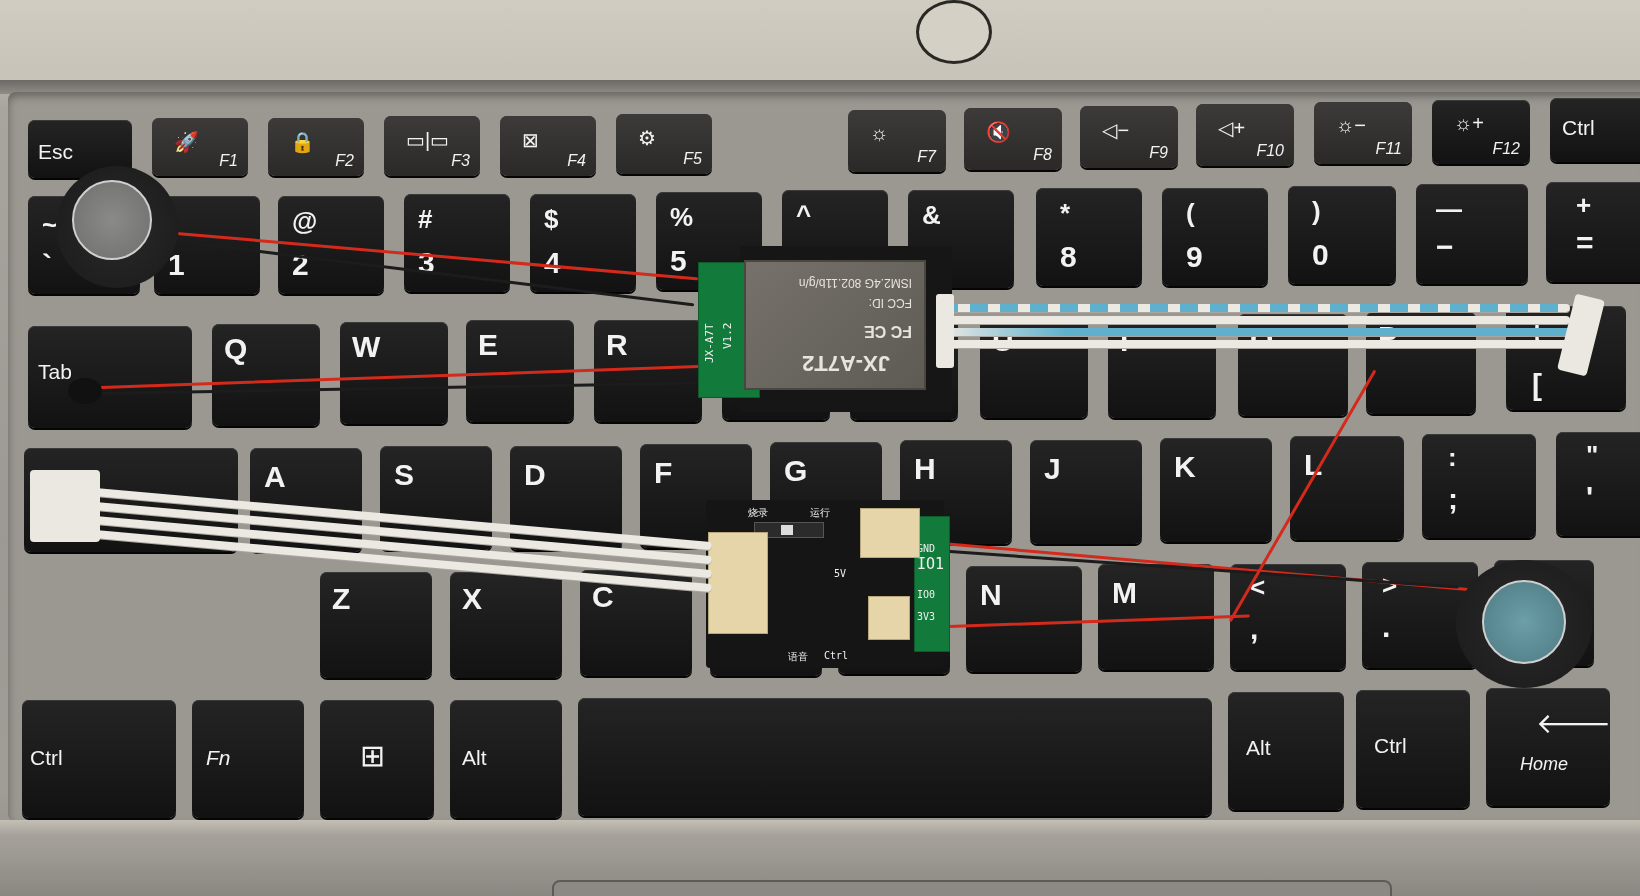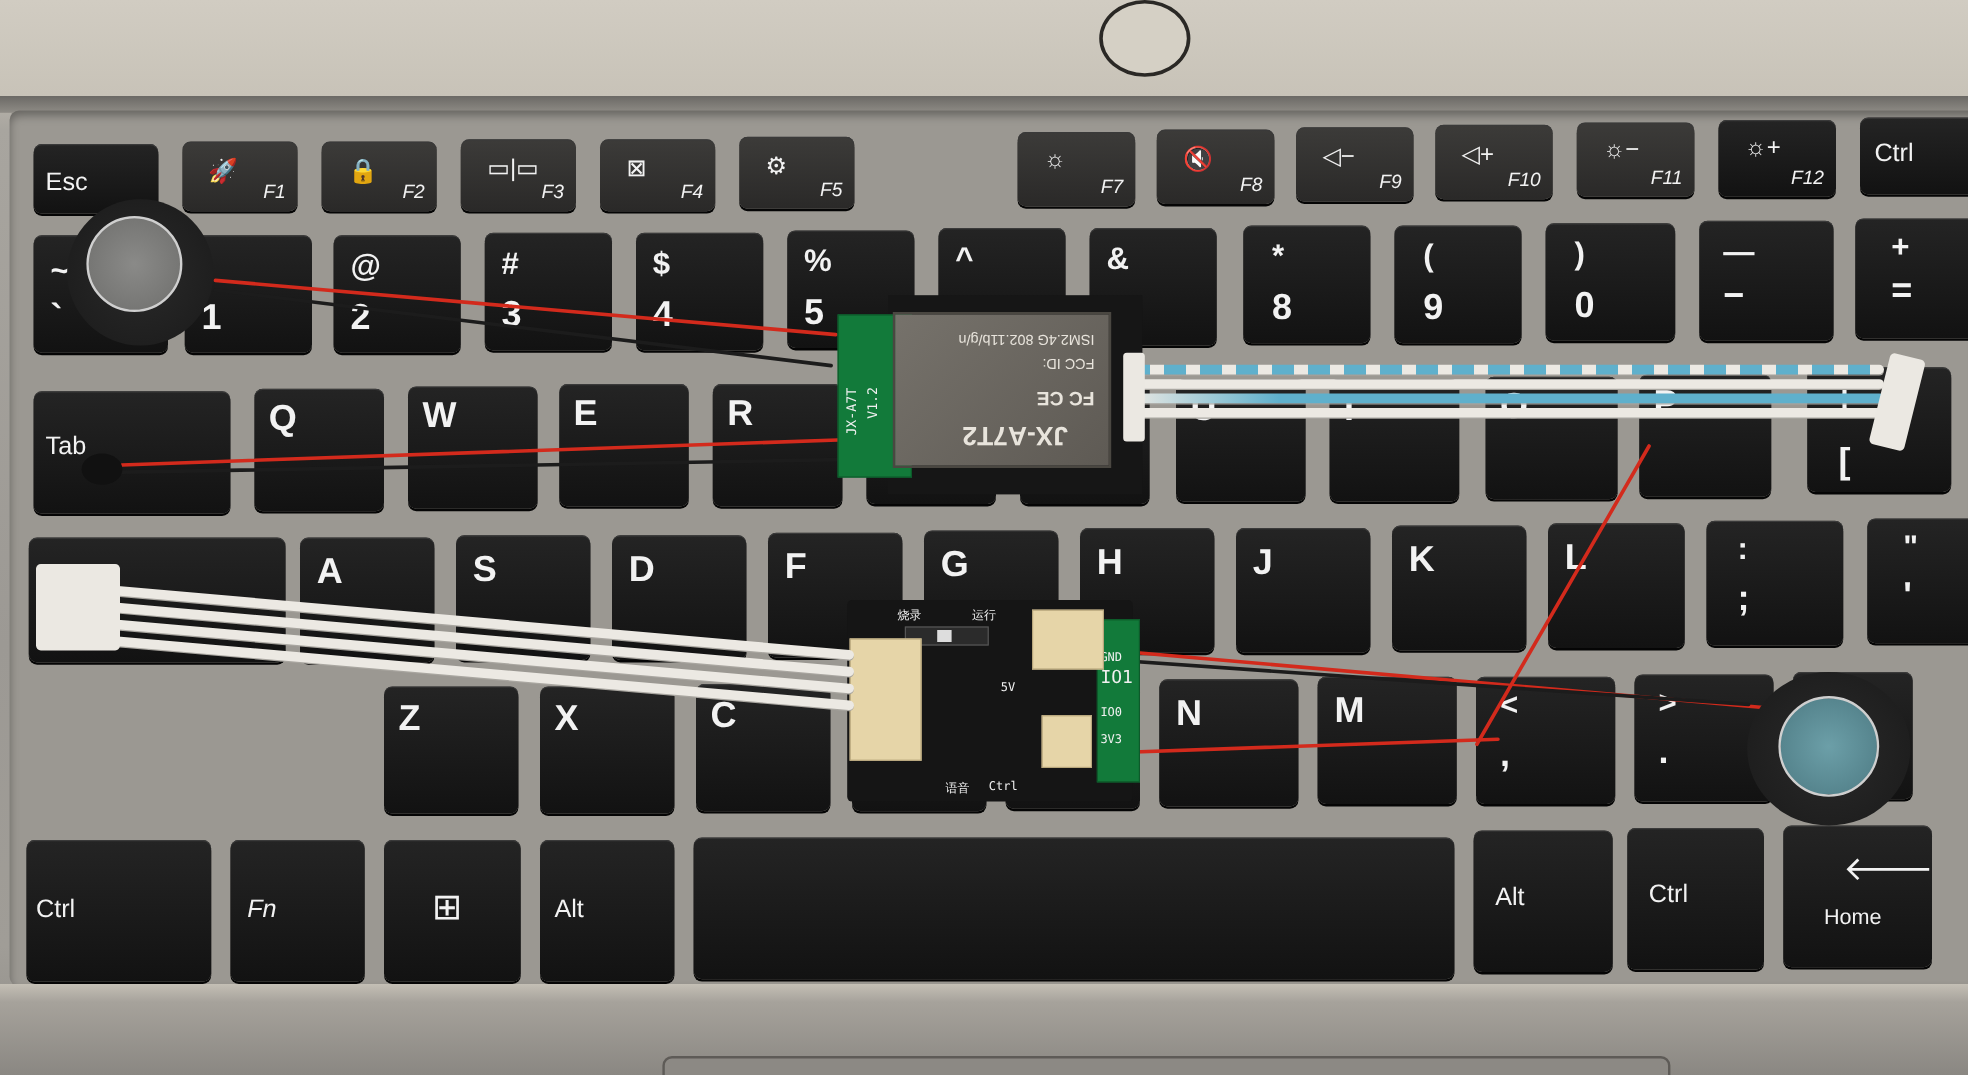--- a/index.html
+++ b/index.html
@@ -290,21 +290,21 @@
     <span class="lbl"></span>
   </div>
   <div class="key" style="left:1228px;top:692px;width:116px;height:118px;">
     <span class="lbl" style="left:18px;top:44px;">Alt</span>
   </div>
   <div class="key" style="left:1356px;top:690px;width:114px;height:118px;">
     <span class="lbl" style="left:18px;top:44px;">Ctrl</span>
   </div>
   <div class="key" style="left:1486px;top:688px;width:124px;height:118px;">
     <span class="lbl" style="left:50px;top:18px;font-size:28px;">🡐</span>
-    <span class="lbl" style="left:34px;top:66px;font-size:18px;">Home</span>
+    <span class="lbl" style="left:34px;top:66px;font-size:18px;font-style:italic;">Home</span>
   </div>
 
   <div class="wire" style="left:178px;top:232px;width:522px;background:#d32a1c;transform:rotate(5deg);"></div>
   <div class="wire" style="left:178px;top:240px;width:520px;background:#1c1c1c;transform:rotate(7deg);"></div>
   <div class="wire" style="left:100px;top:386px;width:600px;background:#d32a1c;transform:rotate(-2deg);"></div>
   <div class="wire" style="left:100px;top:392px;width:600px;background:#1c1c1c;transform:rotate(-1deg);"></div>
   <div class="wire" style="left:920px;top:540px;width:560px;background:#d32a1c;transform:rotate(5deg);"></div>
   <div class="wire" style="left:920px;top:548px;width:540px;background:#1c1c1c;transform:rotate(4deg);"></div>
   <div class="wire" style="left:920px;top:626px;width:330px;background:#d32a1c;transform:rotate(-2deg);"></div>
   <div class="wire" style="left:1230px;top:620px;width:290px;background:#d32a1c;transform:rotate(-60deg);"></div>

